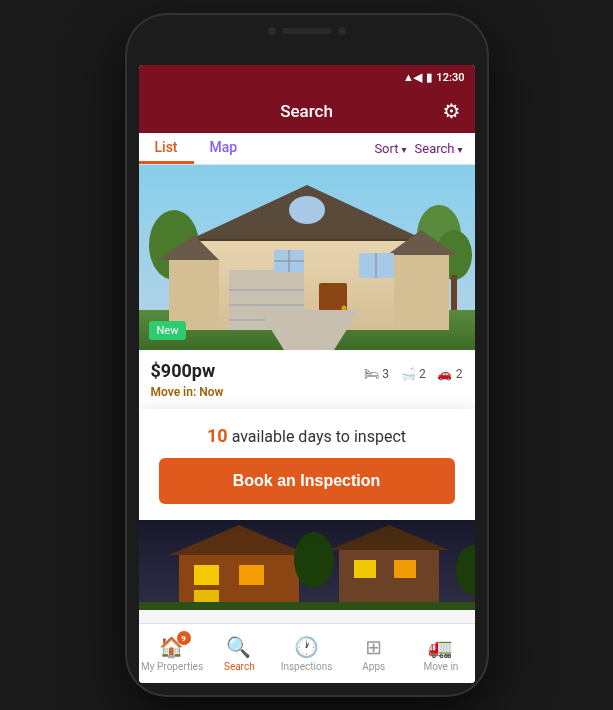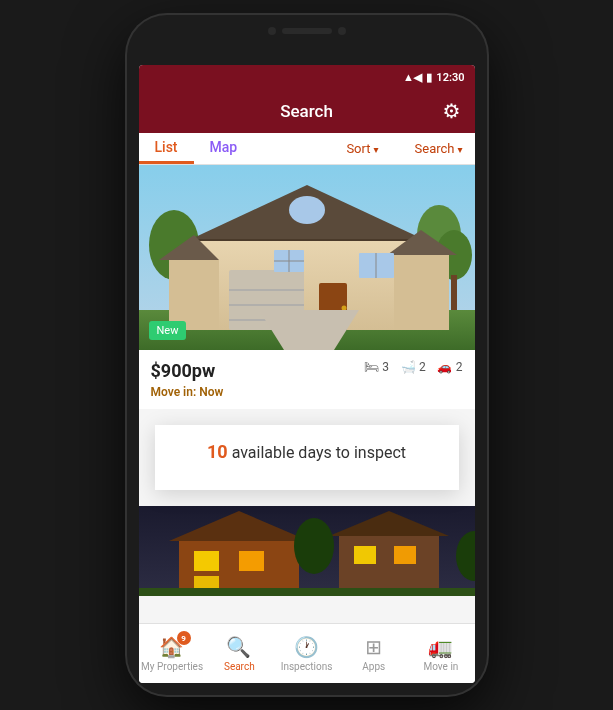--- a/index.html
+++ b/index.html
@@ -112,23 +112,22 @@
       margin-left: auto;
       display: flex;
       gap: 8px;
       padding-right: 12px;
     }
 
     .sort-filter-btn {
       display: flex;
       align-items: flex-start;
       gap: 3px;
-      color: #c2410c;
+      color: #701a75;
       font-size: 13px;
-      margin-left: 28px;
     }
 
     
     .content-area {
       flex: 1;
       overflow: hidden;
       position: relative;
     }
 
     
@@ -176,21 +175,21 @@
     .feature-item {
       display: flex;
       align-items: center;
       gap: 3px;
       font-size: 12px;
       color: #555;
     }
 
     .property-price-row {
       display: flex;
-      align-items: flex-start;
+      align-items: flex-end;
       margin-bottom: 4px;
     }
 
     .property-address {
       font-size: 13px;
       color: #444;
       line-height: 1.4;
     }
 
     .property-movein {
@@ -199,21 +198,21 @@
       margin-top: 4px;
     }
 
     .property-movein span {
       font-weight: 600;
     }
 
     
     .popup-card {
       background: white;
-      margin: 16px;
+      margin: 0;
       padding: 16px 20px;
       box-shadow: 0 4px 20px rgba(0,0,0,0.15);
       position: relative;
       z-index: 10;
     }
 
     .inspect-text {
       text-align: center;
       font-size: 16px;
       color: #333;
@@ -464,20 +463,21 @@
             <span>Move in: Now</span>
           </div>
         </div>
       </div>
 
       <div class="popup-card">
         <div class="inspect-text">
           <span class="inspect-count">10</span>
           <span>  available days to inspect</span>
         </div>
+        <button class="book-btn">Book an Inspection</button>
       </div>
 
       <div class="second-property-image">
         <svg width="100%" height="90" viewBox="0 0 336 90" xmlns="http://www.w3.org/2000/svg">
           <defs>
             <linearGradient id="nightSky" x1="0" y1="0" x2="0" y2="1">
               <stop offset="0%" stop-color="#1a1a2e"></stop>
               <stop offset="100%" stop-color="#2d2d44"></stop>
             </linearGradient>
           </defs>

